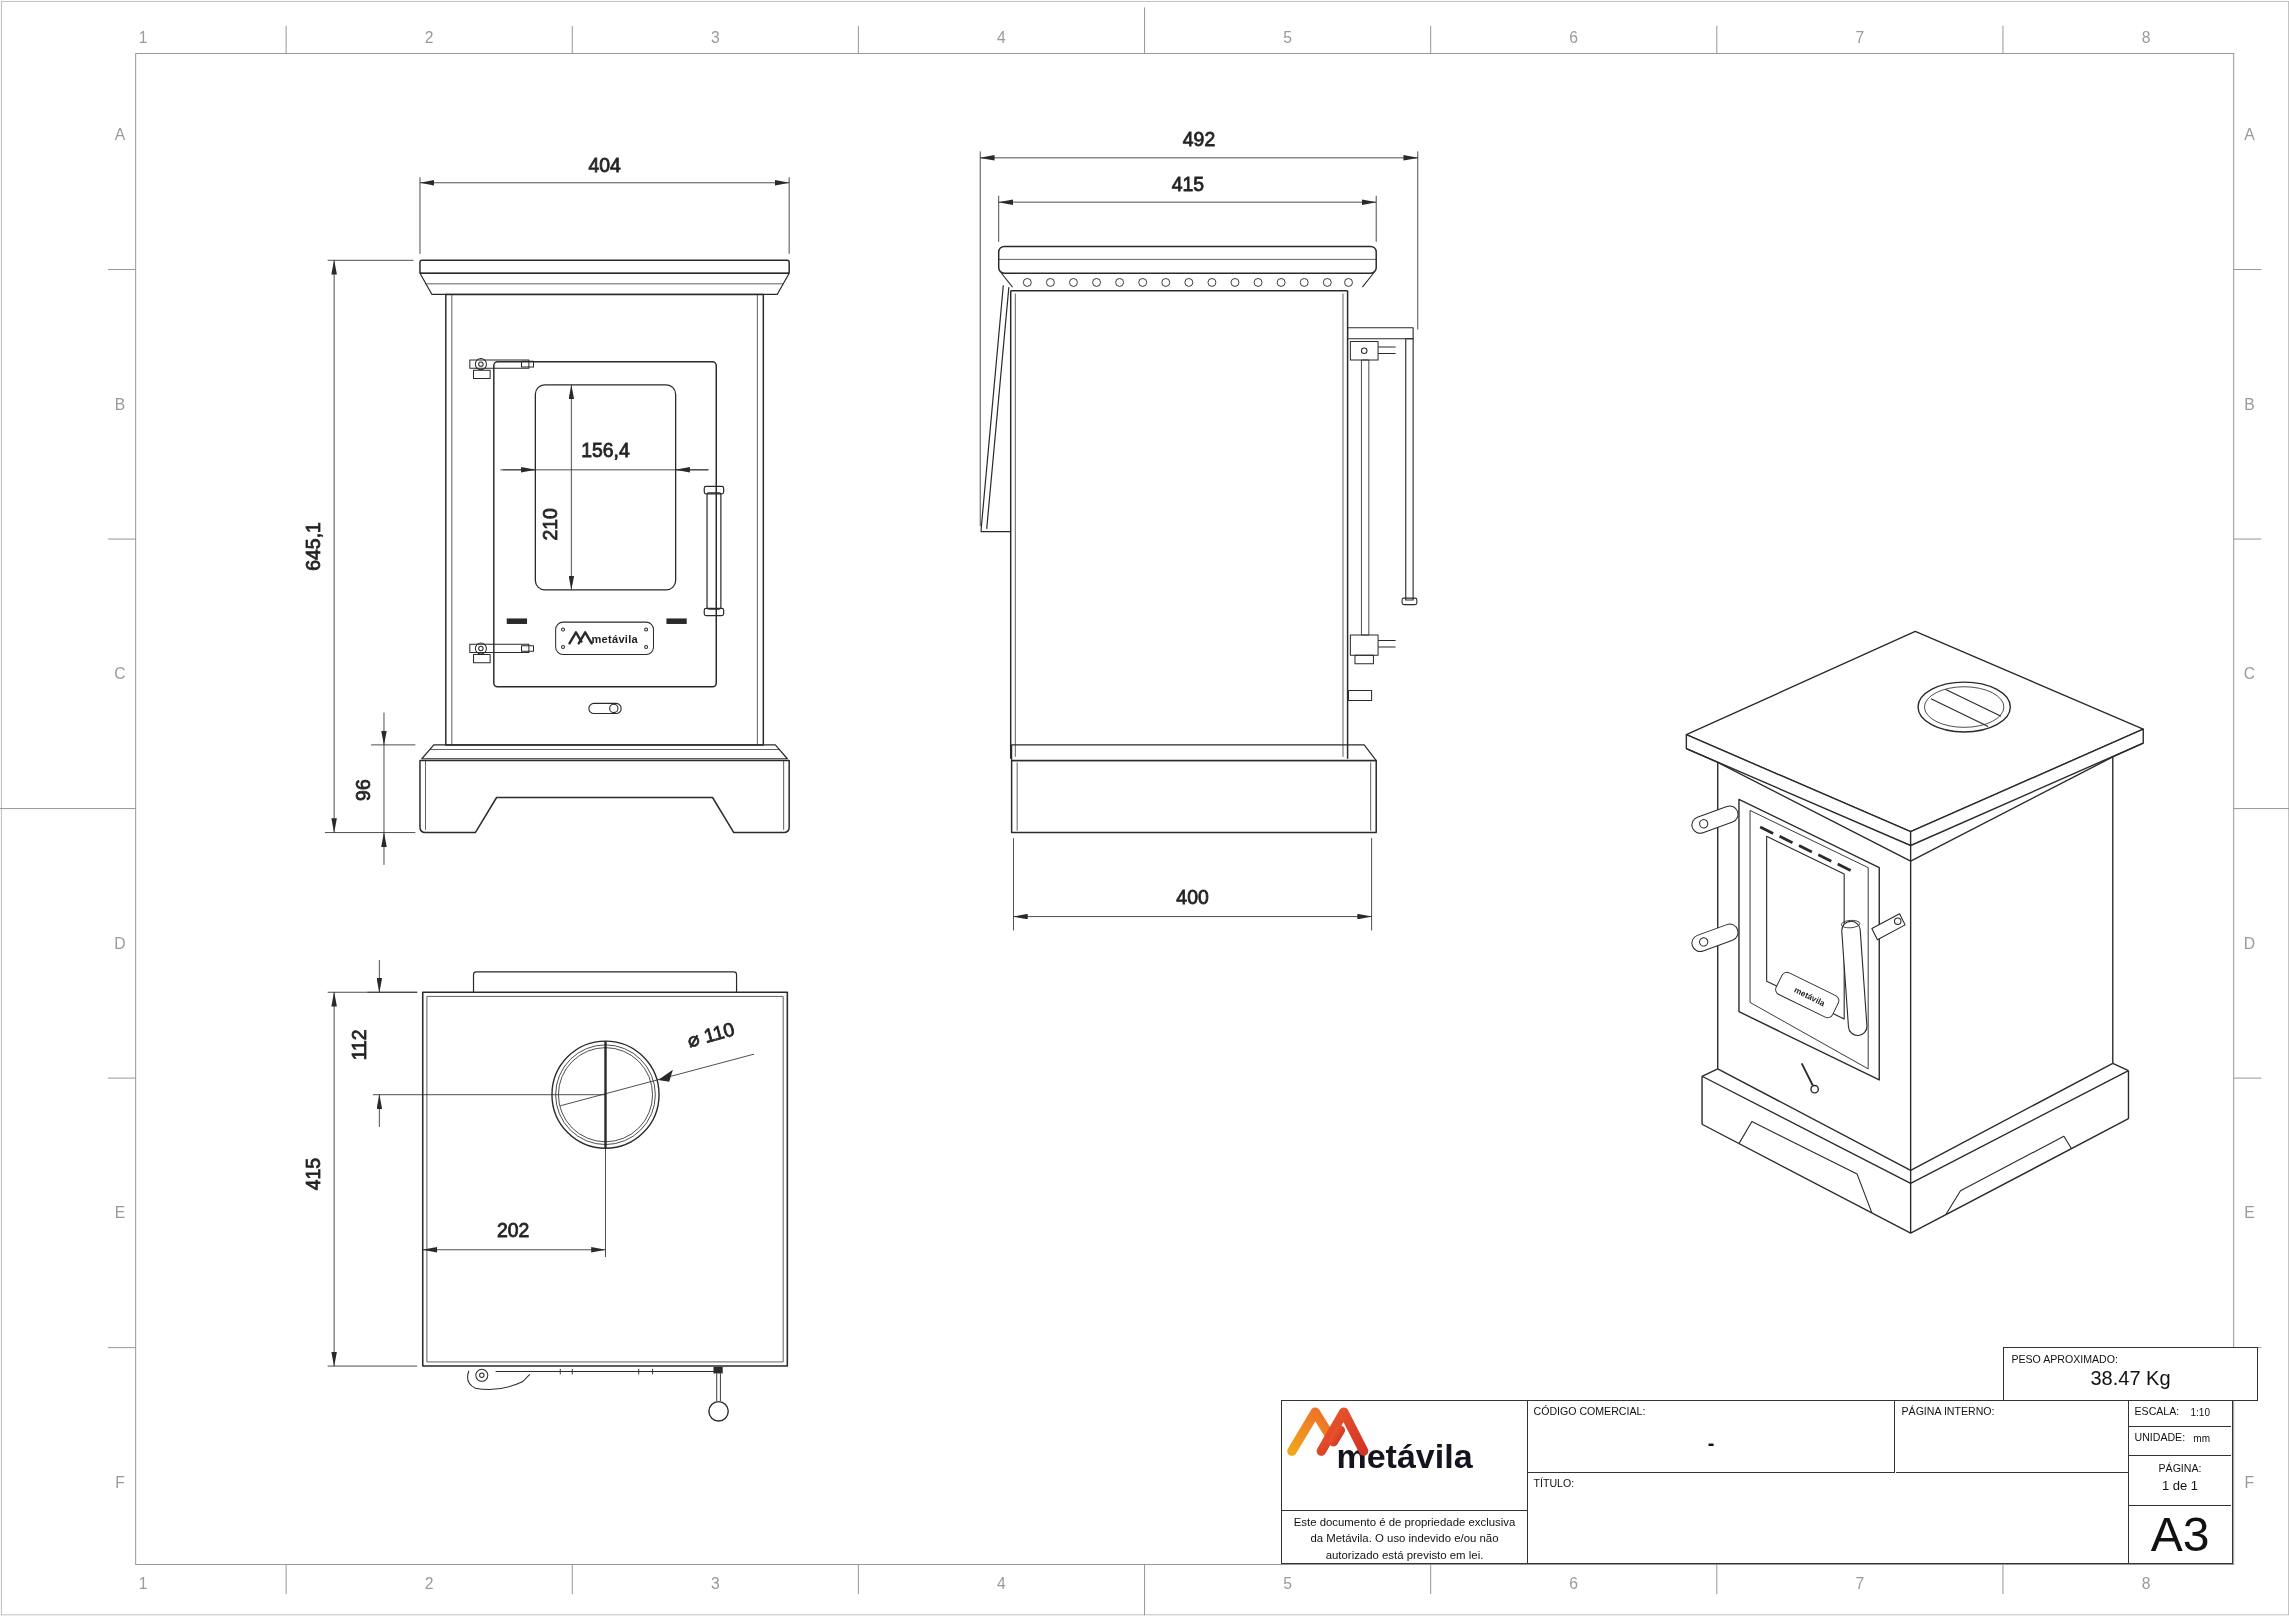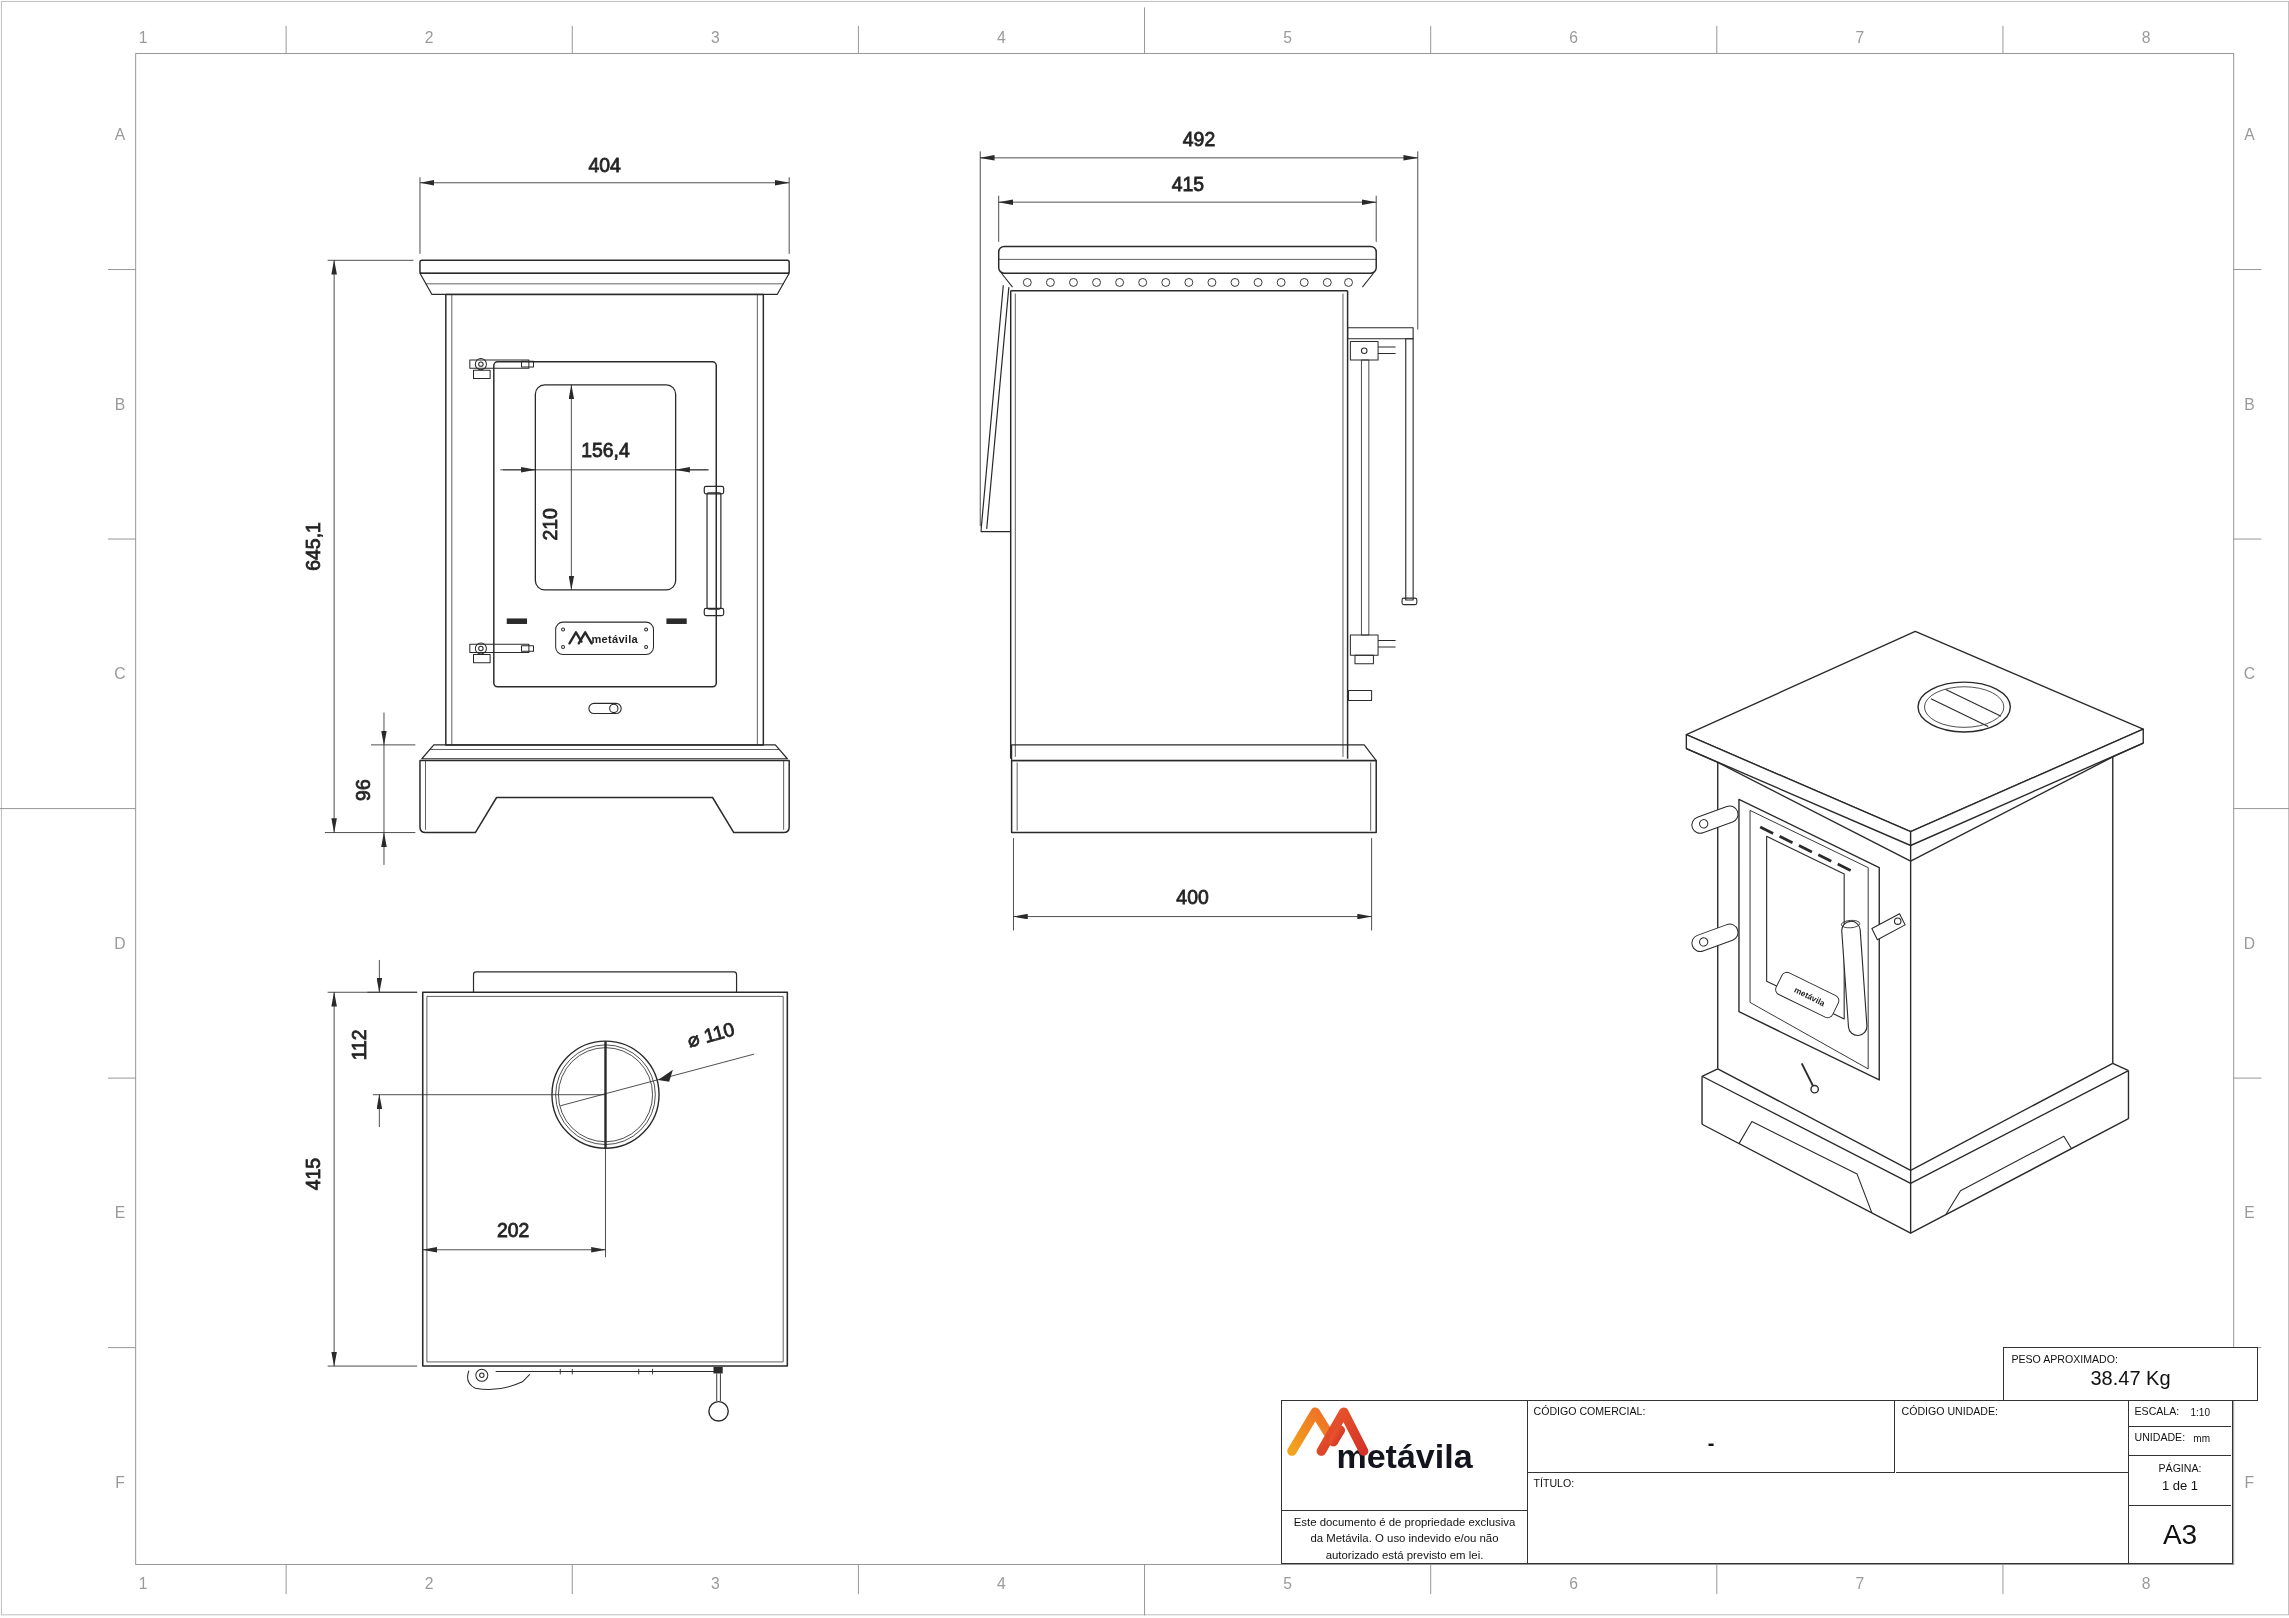--- a/index.html
+++ b/index.html
@@ -29,21 +29,21 @@
   .ti-cell{left:246px;top:72px;width:600px;height:90px;}
   .ti-val{position:absolute;left:0;top:29.5px;width:100%;text-align:center;font-size:28px;color:#111;}
   .rcol{left:846px;top:0;width:103px;height:162px;border-left:1.2px solid #333;}
   .r1{left:0;top:0;width:100%;height:26px;border-bottom:1.2px solid #333;}
   .r2{left:0;top:26px;width:100%;height:29px;border-bottom:1.2px solid #333;}
   .r3{left:0;top:54px;width:100%;height:51px;border-bottom:1.2px solid #333;text-align:center;}
   .r4{left:0;top:109px;width:100%;height:54px;text-align:center;}
   .rv{position:absolute;right:21px;top:5.5px;font-size:10px;}
   .r3 .pl{font-size:10.6px;padding-top:6.5px;}
   .r3 .pv{font-size:13px;padding-top:4.6px;}
-  .a3{font-size:28px;line-height:50px;color:#111;}
+  .a3{font-size:48px;line-height:50px;color:#111;}
   .peso{position:absolute;left:2003px;top:1347px;width:255px;height:54px;
         border:1.4px solid #333;background:#fff;box-sizing:border-box;}
   .peso .pl{font-size:10.6px;padding:4.6px 0 0 7.4px;}
   .peso .pv{text-align:center;font-size:20px;margin-top:2.8px;}
 </style>
 </head>
 <body>
 
 <div class="stage">
 
@@ -395,21 +395,21 @@
       <span style="display:block">autorizado está previsto em lei.</span>
     </div>
   </div>
 
   <div class="cell cc-cell">
     <div class="lbl">CÓDIGO COMERCIAL:</div>
     <div class="cc-val">-</div>
   </div>
 
   <div class="cell ci-cell">
-    <div class="lbl">CÓDIGO UNIDADE:</div>
+    <div class="lbl">PÁGINA INTERNO:</div>
   </div>
 
   <div class="cell ti-cell">
     <div class="lbl">TÍTULO:</div>
   </div>
 
   <div class="cell rcol">
     <div class="cell r1">
       <div class="lbl">ESCALA:</div>
       <div class="rv">1:10</div>

